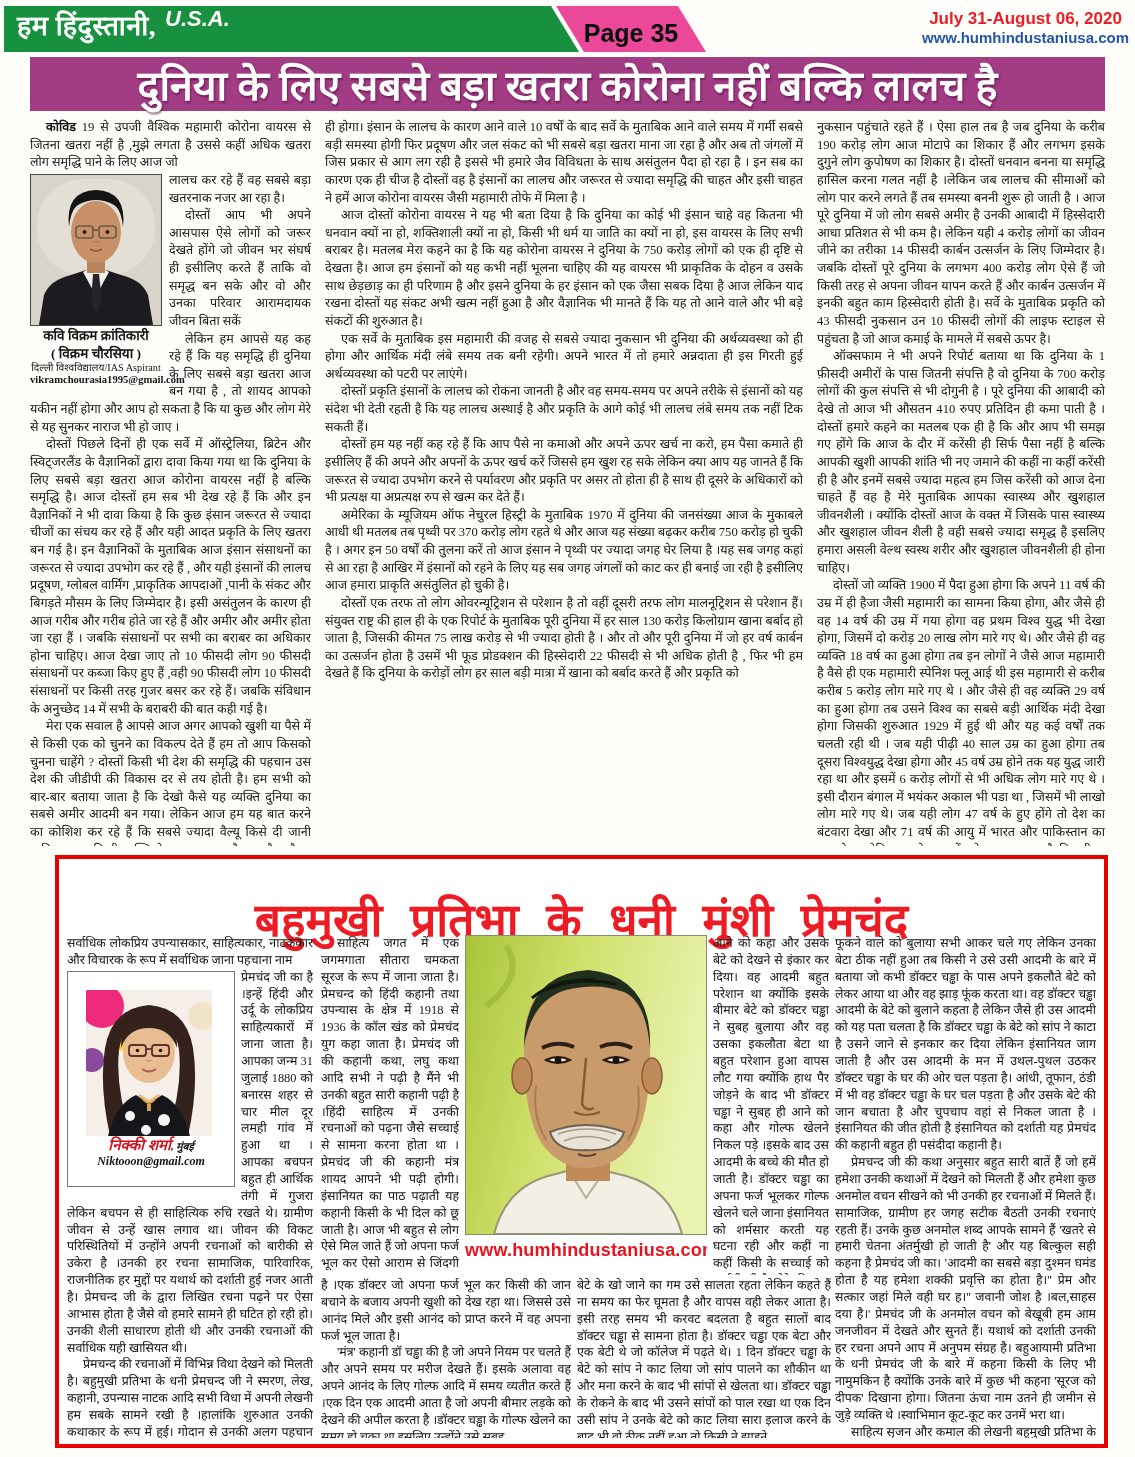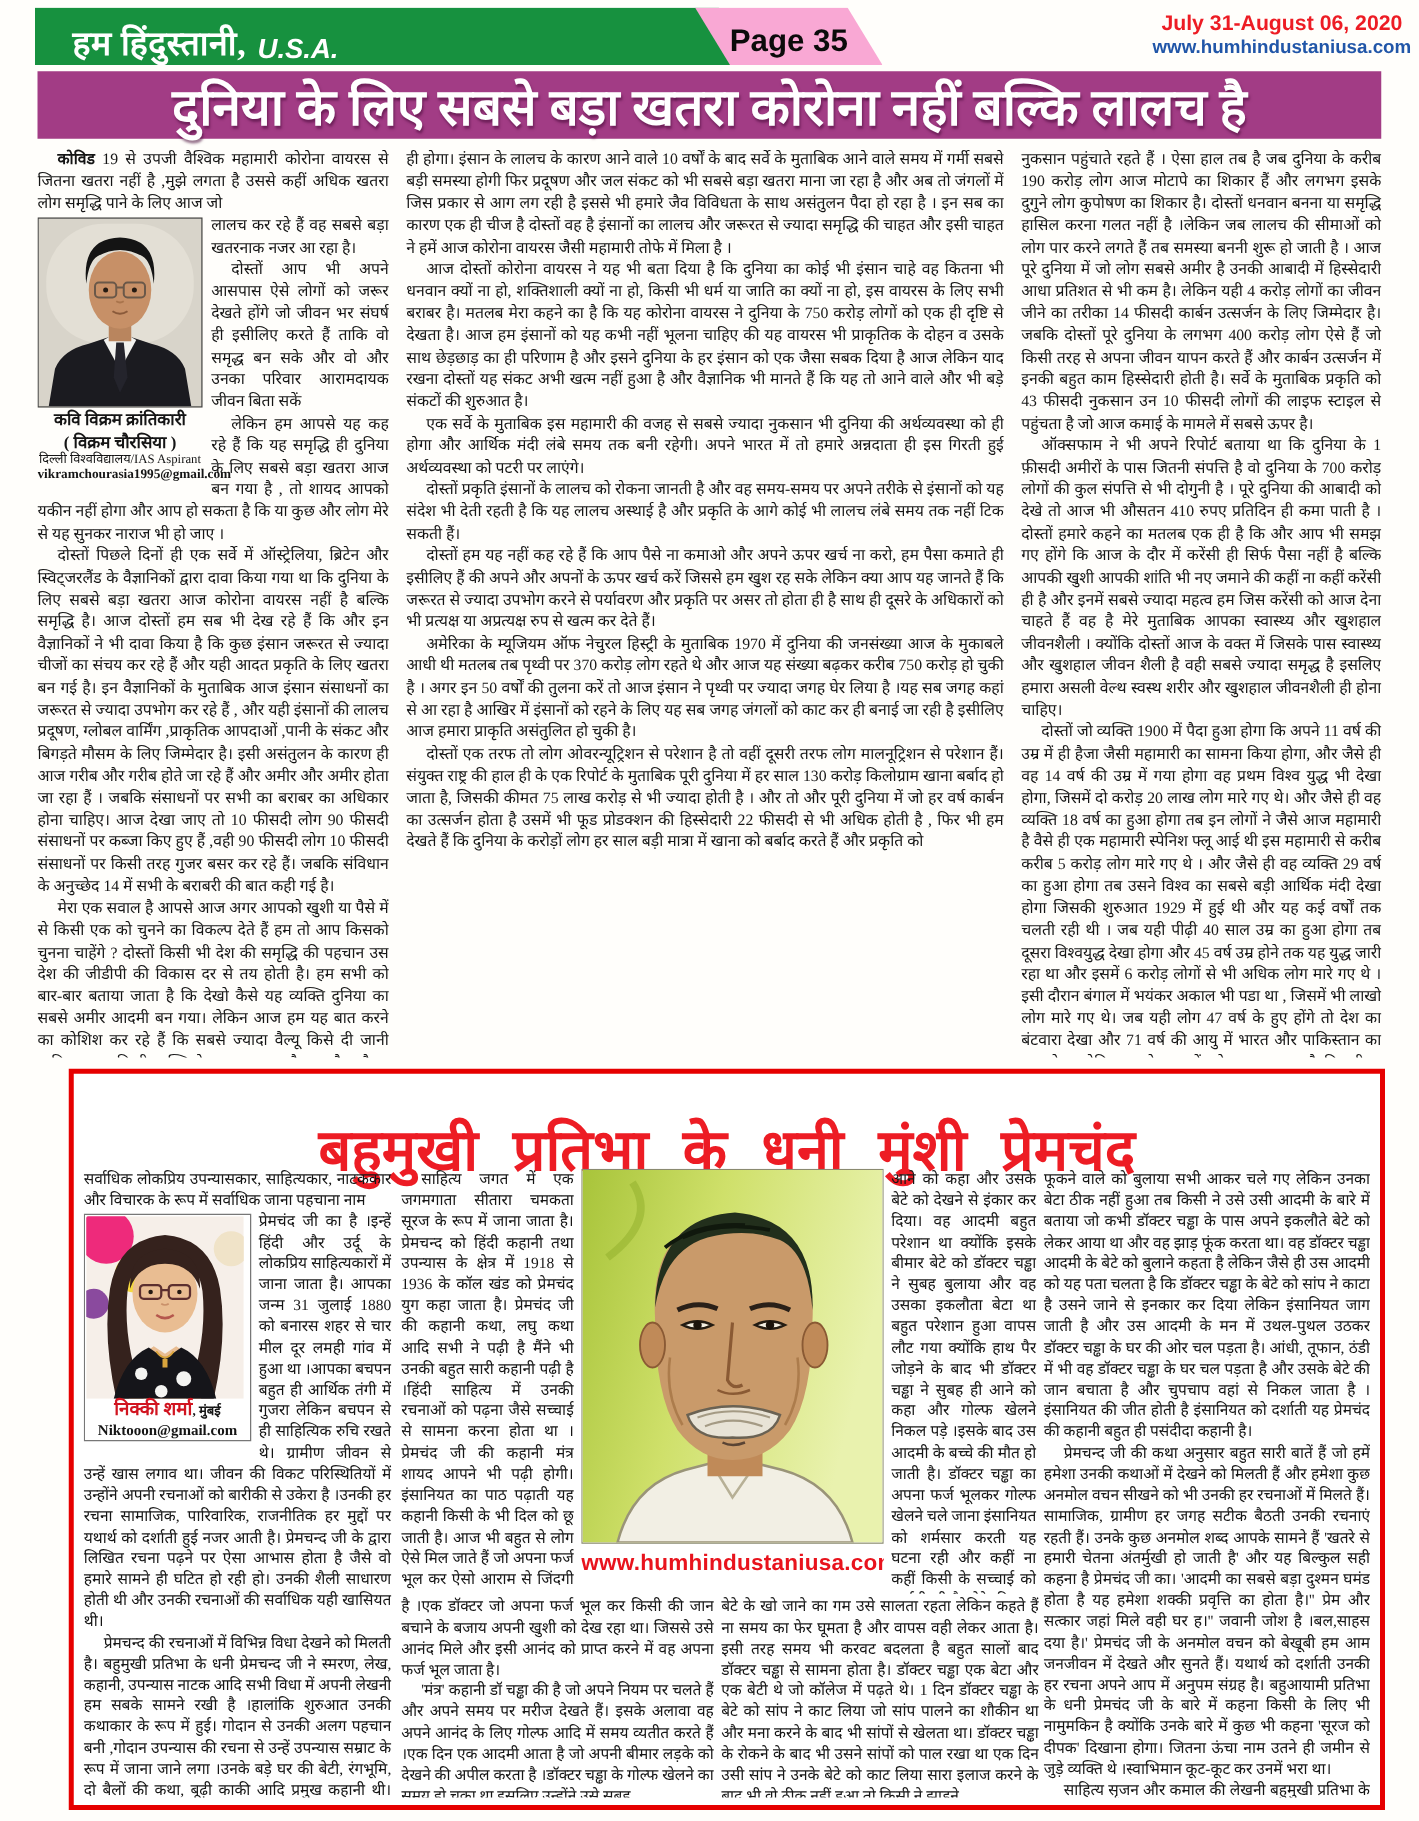--- a/index.html
+++ b/index.html
@@ -3,25 +3,25 @@
 <meta charset="utf-8">
 <style>
   html,body{margin:0;padding:0;background:#ffffff;}
   body{width:1135px;height:1457px;font-family:"Liberation Serif",serif;color:#151515;}
   .page{position:relative;width:1135px;height:1457px;overflow:hidden;background:#fffefb;}
 
   
   .masthead{position:absolute;left:4px;top:6px;width:1127px;height:46px;}
   .brand{position:absolute;left:0;top:0;width:575px;height:46px;background:#17913f;
          clip-path:polygon(0 0,547px 0,575px 46px,0 46px);
-         display:flex;align-items:flex-end;padding-left:30px;box-sizing:border-box;margin-left:24px;}
+         display:flex;align-items:flex-start;padding-left:13px;box-sizing:border-box;}
   .brand-name{color:#fff;font-weight:bold;font-size:27px;letter-spacing:.5px;}
   .brand-usa{color:#fff;font-weight:bold;font-style:italic;font-size:22px;margin-left:9px;
              font-family:"Liberation Sans",sans-serif;}
-  .page-badge{position:absolute;left:552px;top:0;width:150px;height:54px;background:#f9a8d4;
+  .page-badge{position:absolute;left:552px;top:0;width:150px;height:54px;background:#ec4899;
               clip-path:polygon(0 0,122px 0,150px 46px,28px 46px);
               display:flex;align-items:center;justify-content:center;}
   .page-badge span{font-family:"Liberation Sans",sans-serif;font-weight:bold;font-size:25px;color:#0b0b0b;}
   .mast-right{position:absolute;right:2px;top:3px;text-align:center;line-height:1.2;}
   .mast-date{color:#ed1c24;font-weight:bold;font-size:17px;font-family:"Liberation Sans",sans-serif;}
   .mast-site{color:#2156a8;font-weight:bold;font-size:15px;font-family:"Liberation Sans",sans-serif;}
 
   
   .a1-banner{position:absolute;left:30px;top:57px;width:1075px;height:54px;background:#a23c85;
              display:flex;align-items:center;justify-content:center;}
@@ -52,21 +52,21 @@
   .a2-portrait{left:398px;top:0;width:242px;height:336px;text-align:center;}
   .a2-portrait svg{display:block;width:240px;height:298px;border:1px solid #8a8a70;}
   .a2-site{color:#e8131d;font-weight:bold;font-size:18px;font-family:"Liberation Sans",sans-serif;
            margin-top:3px;letter-spacing:.2px;}
   .a2-col4{left:646px;top:0;width:116px;height:340px;}
   .a2-col5{left:768px;top:0;width:261px;height:503px;}
   .a2-col2bot{left:254px;top:342px;width:250px;height:161px;}
   .a2-wide{left:510px;top:342px;width:254px;height:161px;}
 
   .authorbox2{float:left;width:130px;margin:2px 6px 2px 0;text-align:center;border:1px solid #777;
-              padding:1px;background:#fff;}
+              padding:18px;background:#fff;font-style:italic;}
   .authorbox2 svg{display:block;width:126px;height:146px;}
   .ab2-nameline{line-height:1.15;margin-top:1px;}
   .ab2-name{color:#d11420;font-weight:bold;font-size:15px;}
   .ab2-city{font-size:10.5px;font-weight:bold;}
   .ab2-email{font-weight:bold;font-size:12px;line-height:1.2;font-family:"Liberation Serif",serif;}
 </style>
 </head>
 <body>
 
 <div class="page">

